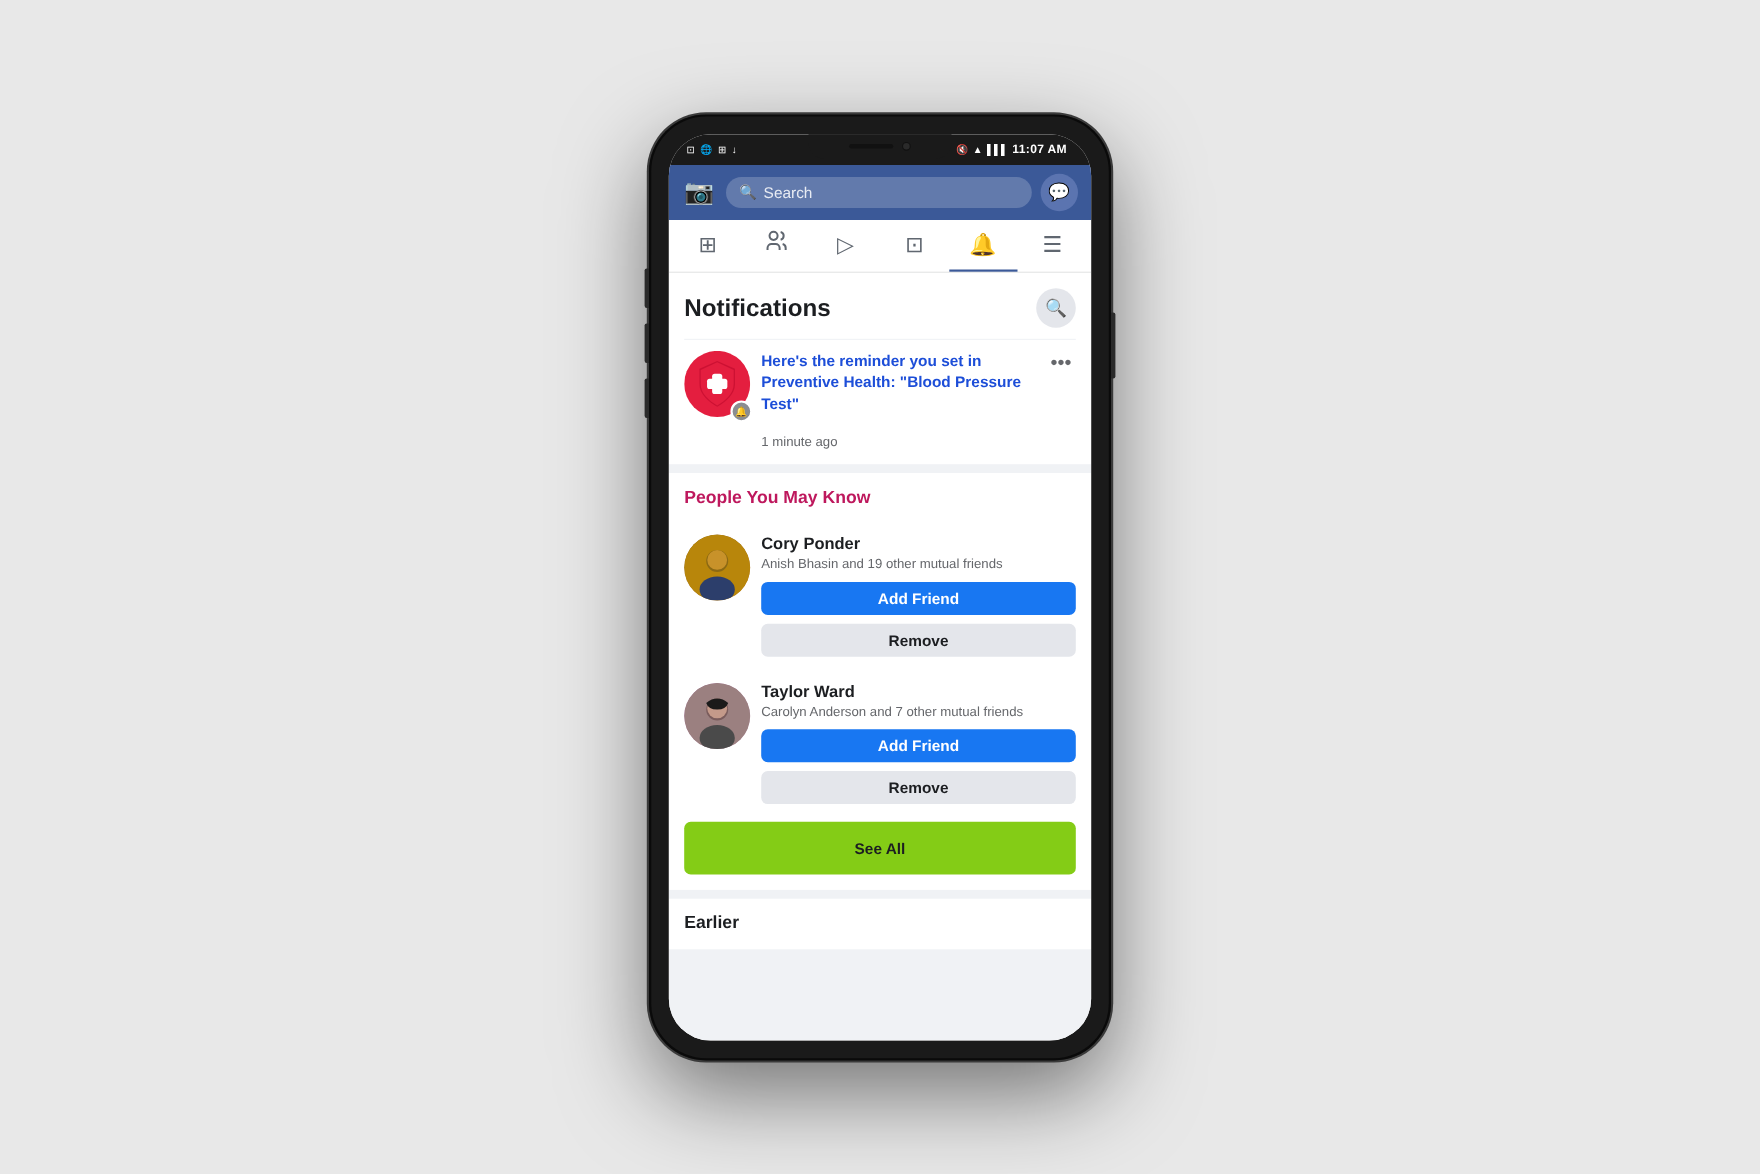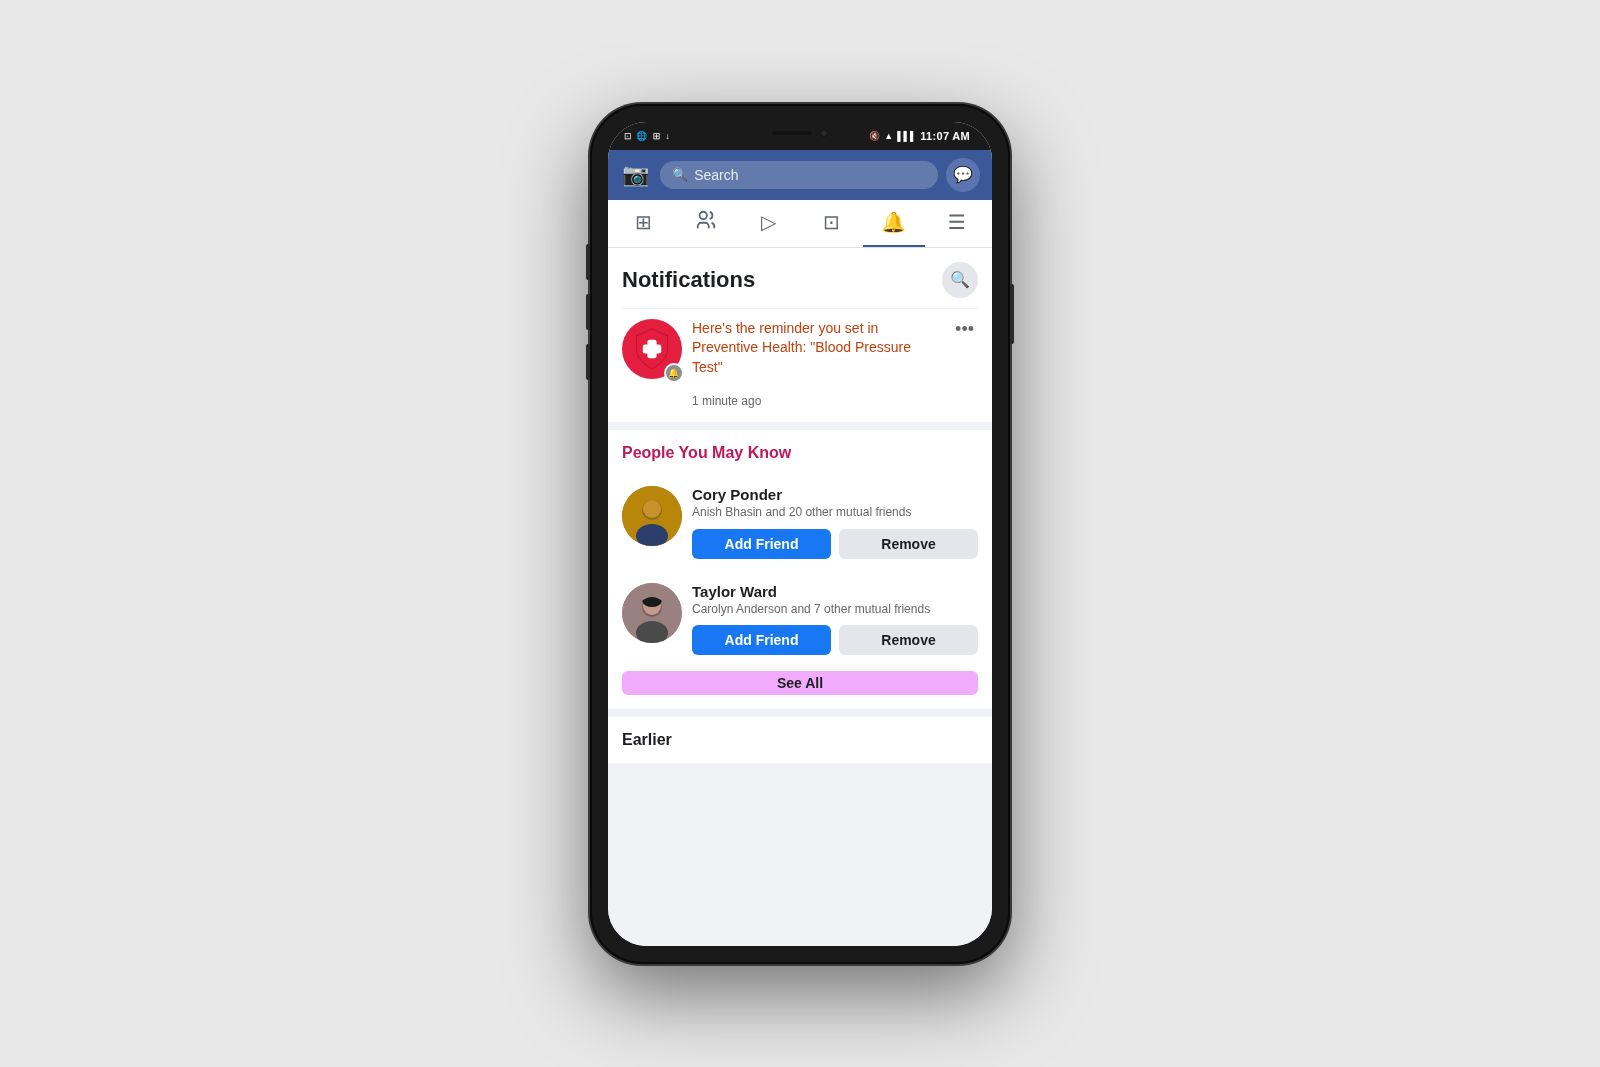--- a/index.html
+++ b/index.html
@@ -287,22 +287,23 @@
     }
     .notif-badge-icon {
       color: #fff;
       font-size: 9px;
     }
     .notif-content {
       flex: 1;
     }
     .notif-text {
       font-size: 14px;
-      color: #c2410c;
+      color: #1d4ed8;
       line-height: 1.4;
+      font-weight: bold;
     }
     .notif-time {
       font-size: 12px;
       color: #65676b;
       margin-top: 17px;
     }
     .notif-menu {
       color: #65676b;
       font-size: 18px;
       cursor: pointer;
@@ -362,20 +363,21 @@
     }
     .person-mutual {
       font-size: 12px;
       color: #65676b;
       margin-bottom: 8px;
       line-height: 1.3;
     }
     .person-actions {
       display: flex;
       gap: 8px;
+      flex-direction: column;
     }
     .btn-add-friend {
       flex: 1;
       background: #1877f2;
       color: #fff;
       border: none;
       border-radius: 6px;
       padding: 7px 12px;
       font-size: 14px;
       font-weight: 600;
@@ -389,24 +391,24 @@
       border-radius: 6px;
       padding: 7px 12px;
       font-size: 14px;
       font-weight: 600;
       cursor: pointer;
     }
 
     .see-all-btn {
       display: block;
       width: 100%;
-      background: #f0abfc;
+      background: #84cc16;
       border: none;
       border-radius: 6px;
-      padding: 4px;
+      padding: 16px;
       font-size: 14px;
       font-weight: 600;
       color: #1c1e21;
       cursor: pointer;
       text-align: center;
       margin-top: 6px;
     }
 
     
     .earlier-section {
@@ -531,21 +533,21 @@
           <div class="person-avatar cory">
             <svg viewBox="0 0 60 60" xmlns="http://www.w3.org/2000/svg" width="60" height="60">
               <circle cx="30" cy="30" r="30" fill="#b8860b"></circle>
               <circle cx="30" cy="24" r="10" fill="#8B6914"></circle>
               <ellipse cx="30" cy="50" rx="16" ry="12" fill="#2c3e6b"></ellipse>
               <circle cx="30" cy="23" r="9" fill="#c8922a"></circle>
             </svg>
           </div>
           <div class="person-info">
             <div class="person-name">Cory Ponder</div>
-            <div class="person-mutual">Anish Bhasin and 20 other mutual friends</div>
+            <div class="person-mutual">Anish Bhasin and 19 other mutual friends</div>
             <div class="person-actions">
               <button class="btn-add-friend">Add Friend</button>
               <button class="btn-remove">Remove</button>
             </div>
           </div>
         </div>
 
         <div class="person-card">
           <div class="person-avatar taylor">
             <svg viewBox="0 0 60 60" xmlns="http://www.w3.org/2000/svg" width="60" height="60">

